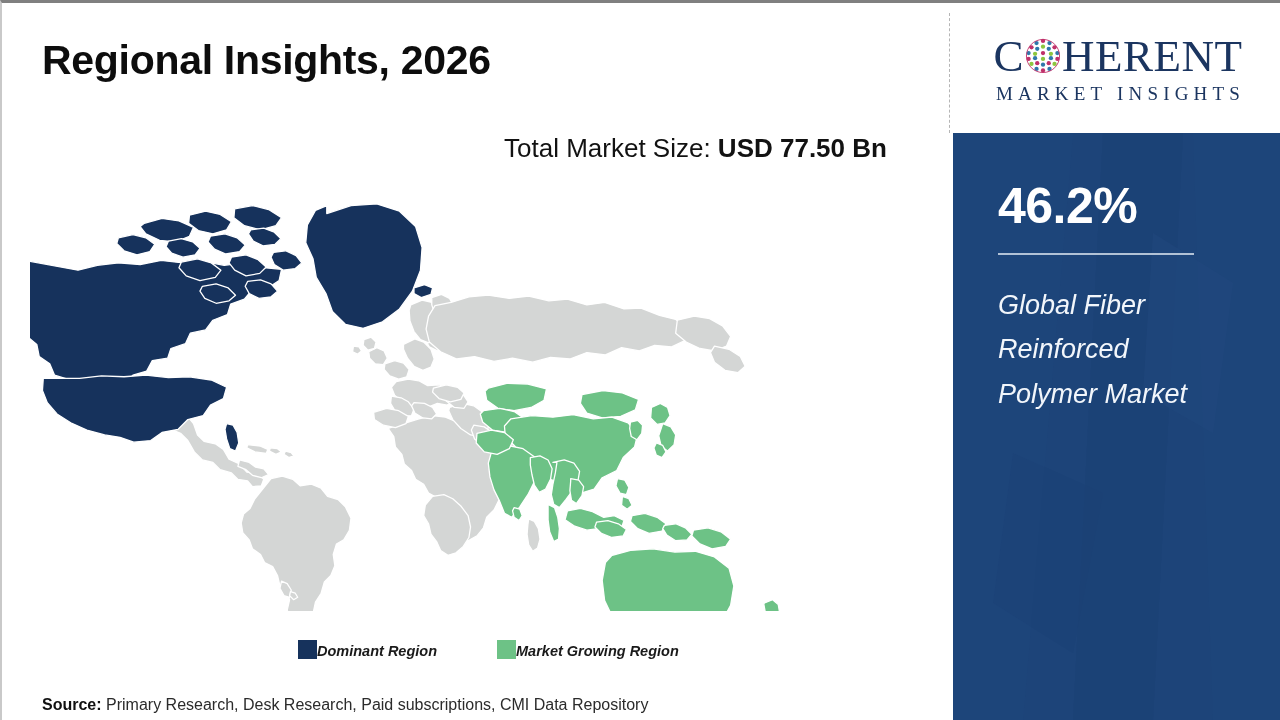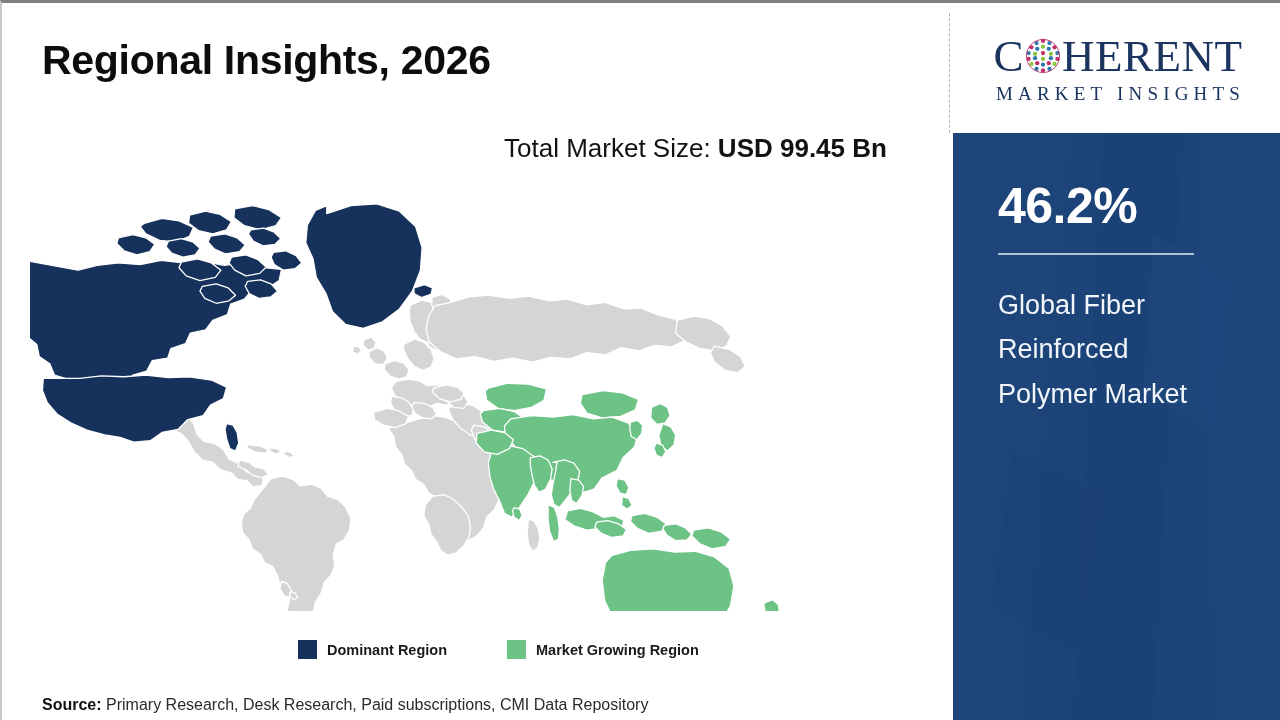--- a/index.html
+++ b/index.html
@@ -24,21 +24,21 @@
     font-size:26px; color:#121212; line-height:1.48;
   }
   .market-size .ms-bold { font-weight:bold; }
 
   
   .map-wrap { position:absolute; left:28px; top:188px; width:810px; height:420px; }
   .map-wrap svg { width:100%; height:100%; display:block; }
 
   
   .legend { position:absolute; left:296px; top:637px; display:flex; align-items:center; gap:60px; }
-  .legend-item { display:flex; align-items:center; gap:10px; }
+  .legend-item { display:flex; align-items:flex-end; gap:0;font-style:italic; }
   .swatch { width:19px; height:19px; display:block; }
   .swatch.dominant { background:#16325c; }
   .swatch.fastest  { background:#6dc286; }
   .legend-label { font-size:14.5px; font-weight:bold; color:#1a1a1a; }
 
   
   .source {
     position:absolute; left:40px; top:693px;
     font-size:16px; color:#2b2b2b;
   }
@@ -79,32 +79,32 @@
   .pct-sub {
     margin-top:14px; font-size:17.5px; color:#eef2f7; line-height:1.62;
     width:265px; font-weight:300;
   }
   .pct-sub b { font-weight:bold; color:#ffffff; }
   .rule {
     margin-top:22px; width:196px; height:1.5px; background:#cdd8e6; opacity:.85;
   }
   .market-name {
     margin-top:28px; font-size:27px; color:#f2f6fb; line-height:1.66;
-    font-weight:300; width:230px;
+    font-weight:300; width:230px;font-style:italic;
   }
 </style>
 </head>
 <body>
 
 <div id="page">
 
   <div class="title">Regional Insights, 2026</div>
 
   <div class="market-size">
-    <span>Total Market Size: </span><span class="ms-bold">USD 99.45 Bn</span>
+    <span>Total Market Size: </span><span class="ms-bold">USD 77.50 Bn</span>
   </div>
 
   <div class="map-wrap">
     <svg viewBox="0 0 1000 520" xmlns="http://www.w3.org/2000/svg">
       <g stroke="#ffffff" stroke-width="1.6" stroke-linejoin="round">
 
         <g fill="#d4d6d5">
 
           <path d="M176 271 l16 6 9 11 5 14 8 8 14 3 10 7 7 12 13 6 9 10 14 2 7 7 -3 8 -11 1 -6 -7 -12 -2 -8 -8 -14 -4 -9 -9 -13 -3 -10 -10 -8 -14 -9 -9 -12 -5 -7 -12 z"></path>
           <path d="M258 333 l12 3 8 6 10 2 6 7 -9 4 -11 -3 -8 -7 -10 -4 z"></path>

